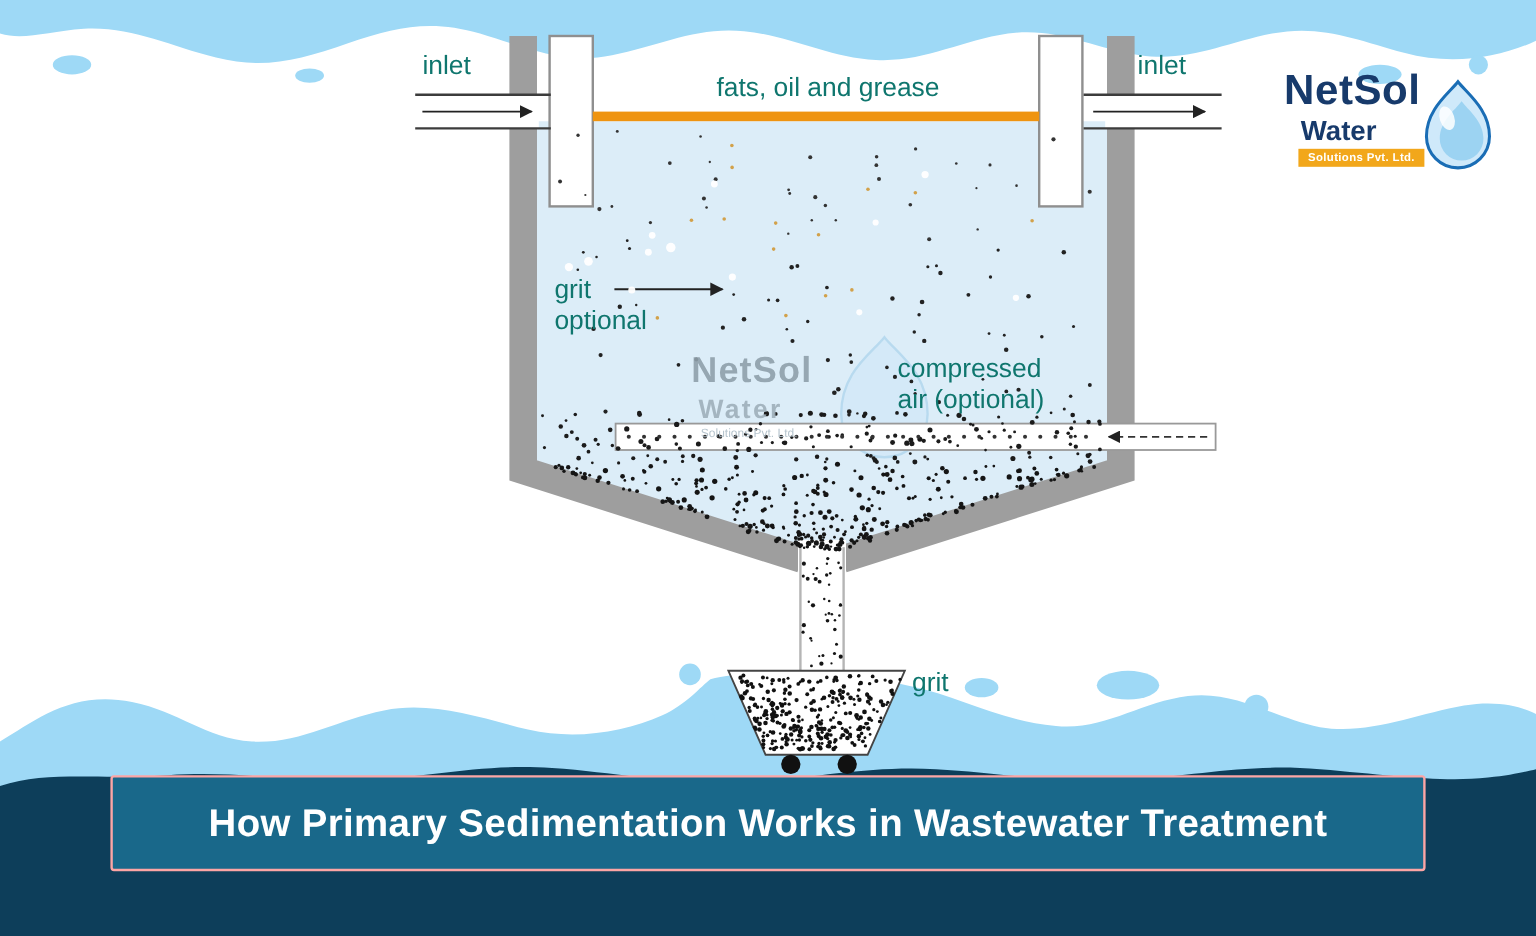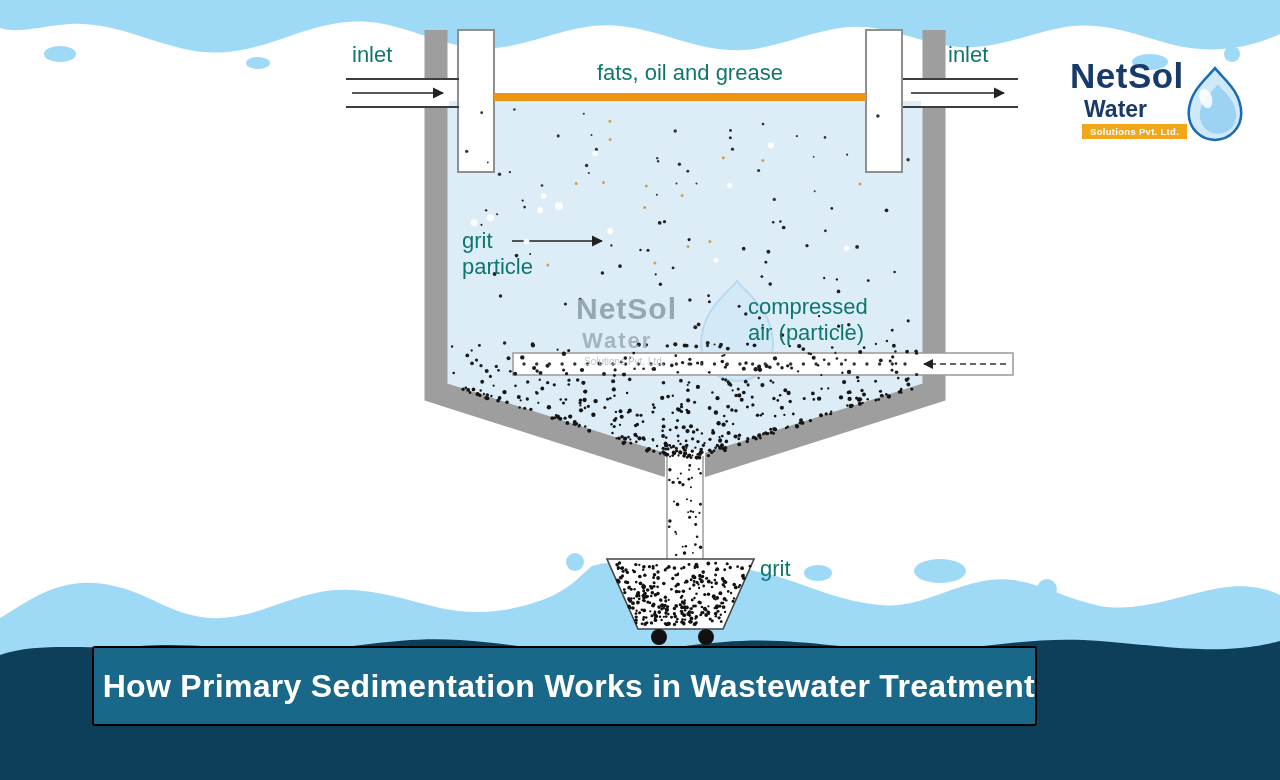--- a/index.html
+++ b/index.html
@@ -38,23 +38,23 @@
   .logo-name{position:absolute;left:12px;top:0;font-size:35px;font-weight:800;
              color:var(--logo-navy,#173a6b);letter-spacing:.5px;z-index:2;}
   .logo-sub{position:absolute;left:26px;top:40px;font-size:23px;font-weight:800;
             color:var(--logo-navy,#173a6b);z-index:2;}
   .logo-strip{position:absolute;left:24px;top:68px;background:var(--logo-orange,#f2a71b);
               color:#fff;font-size:9.5px;font-weight:bold;padding:2px 8px;z-index:1;
               letter-spacing:.3px;}
   .logo-drop{position:absolute;left:118px;top:-2px;z-index:0;}
 
   
-  .banner{position:absolute;left:92px;top:646px;width:945px;height:80px;box-sizing:border-box;
-          background:var(--banner-teal,#19688a);border:2px solid #000000;border-radius:3px;
-          display:flex;align-items:center;justify-content:flex-end;}
+  .banner{position:absolute;left:92px;top:646px;width:1096px;height:80px;box-sizing:border-box;
+          background:var(--banner-teal,#19688a);border:2px solid #fca5a5;border-radius:3px;
+          display:flex;align-items:center;justify-content:center;}
   .banner-title{margin:0;color:#ffffff;font-size:32px;font-weight:bold;letter-spacing:.3px;}
 </style>
 </head>
 <body>
 
 <div class="stage">
 
   <svg id="scene" width="1280" height="780" viewBox="0 0 1280 780">
     <defs>
       <marker id="arr" viewBox="0 0 10 10" refX="9" refY="5" markerWidth="7" markerHeight="7" orient="auto-start-reverse">
@@ -1115,26 +1115,26 @@
       </g>
     </g>
   </svg>
 
   <div class="lbl" style="left:352px;top:42px;">inlet</div>
   <div class="lbl" style="left:948px;top:42px;">inlet</div>
   <div class="lbl" style="left:597px;top:60px;">fats, oil and grease</div>
 
   <div class="lbl" style="left:462px;top:228px;">
     <div>grit</div>
-    <div>particle</div>
+    <div>optional</div>
   </div>
 
   <div class="lbl" style="left:748px;top:294px;">
     <div>compressed</div>
-    <div>air (particle)</div>
+    <div>air (optional)</div>
   </div>
 
   <div class="lbl" style="left:760px;top:556px;">grit</div>
 
   <div class="watermark">
     <div class="wm1">NetSol</div>
     <div class="wm2">Water</div>
     <div class="wm3">Solutions Pvt. Ltd.</div>
   </div>
 

